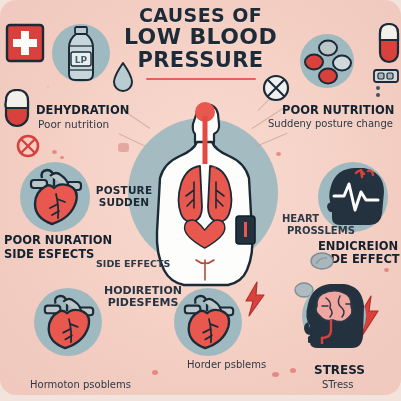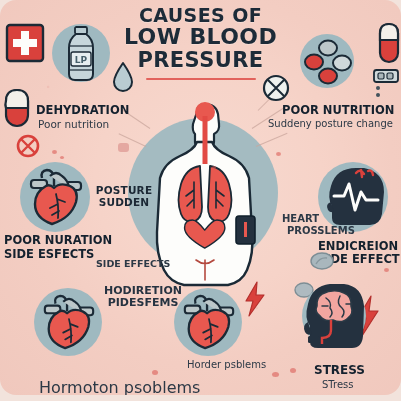--- a/index.html
+++ b/index.html
@@ -226,21 +226,21 @@
   <div class="ico" style="left:40px;top:292px;">
     <svg width="58" height="60" viewBox="0 0 60 62">
       <path d="M16 12 Q14 5 21 4 Q27 4 28 12 L28 20" fill="none" stroke="#1b2a36" stroke-width="2.4"></path>
       <rect x="5" y="14" width="16" height="8" rx="3" fill="#bcc7c9" stroke="#1b2a36" stroke-width="2.2"></rect>
       <rect x="38" y="16" width="17" height="8" rx="3" fill="#bcc7c9" stroke="#1b2a36" stroke-width="2.2"></rect>
       <path d="M24 10 Q30 4 36 10 Q42 14 43 22 L46 24" fill="#bcc7c9" stroke="#1b2a36" stroke-width="2.2" stroke-linejoin="round"></path>
       <path d="M20 20 Q9 26 9 38 Q9 52 26 58 Q45 52 50 36 Q53 24 44 20 Q34 16 28 22 Q24 18 20 20 Z" fill="#e8584f" stroke="#1b2a36" stroke-width="2.4" stroke-linejoin="round"></path>
       <path d="M30 28 Q33 40 32 52 M32 38 L24 42 M33 45 L26 49 M31 33 L39 36" fill="none" stroke="#1b2a36" stroke-width="1.8" stroke-linecap="round"></path>
     </svg>
   </div>
-  <div class="sub" style="left:39px;top:380px;font-size:16px;">Hormoton psoblems</div>
+  <div class="sub" style="left:30px;top:380px;font-size:10px;">Hormoton psoblems</div>
 
   <div class="circ" style="left:174px;top:288px;width:68px;height:68px;"></div>
   <div class="ico" style="left:180px;top:292px;">
     <svg width="58" height="60" viewBox="0 0 60 62">
       <path d="M16 12 Q14 5 21 4 Q27 4 28 12 L28 20" fill="none" stroke="#1b2a36" stroke-width="2.4"></path>
       <rect x="5" y="14" width="16" height="8" rx="3" fill="#bcc7c9" stroke="#1b2a36" stroke-width="2.2"></rect>
       <rect x="38" y="16" width="17" height="8" rx="3" fill="#bcc7c9" stroke="#1b2a36" stroke-width="2.2"></rect>
       <path d="M24 10 Q30 4 36 10 Q42 14 43 22 L46 24" fill="#bcc7c9" stroke="#1b2a36" stroke-width="2.2" stroke-linejoin="round"></path>
       <path d="M20 20 Q9 26 9 38 Q9 52 26 58 Q45 52 50 36 Q53 24 44 20 Q34 16 28 22 Q24 18 20 20 Z" fill="#e8584f" stroke="#1b2a36" stroke-width="2.4" stroke-linejoin="round"></path>
       <path d="M30 28 Q33 40 32 52 M32 38 L24 42 M33 45 L26 49 M31 33 L39 36" fill="none" stroke="#1b2a36" stroke-width="1.8" stroke-linecap="round"></path>

